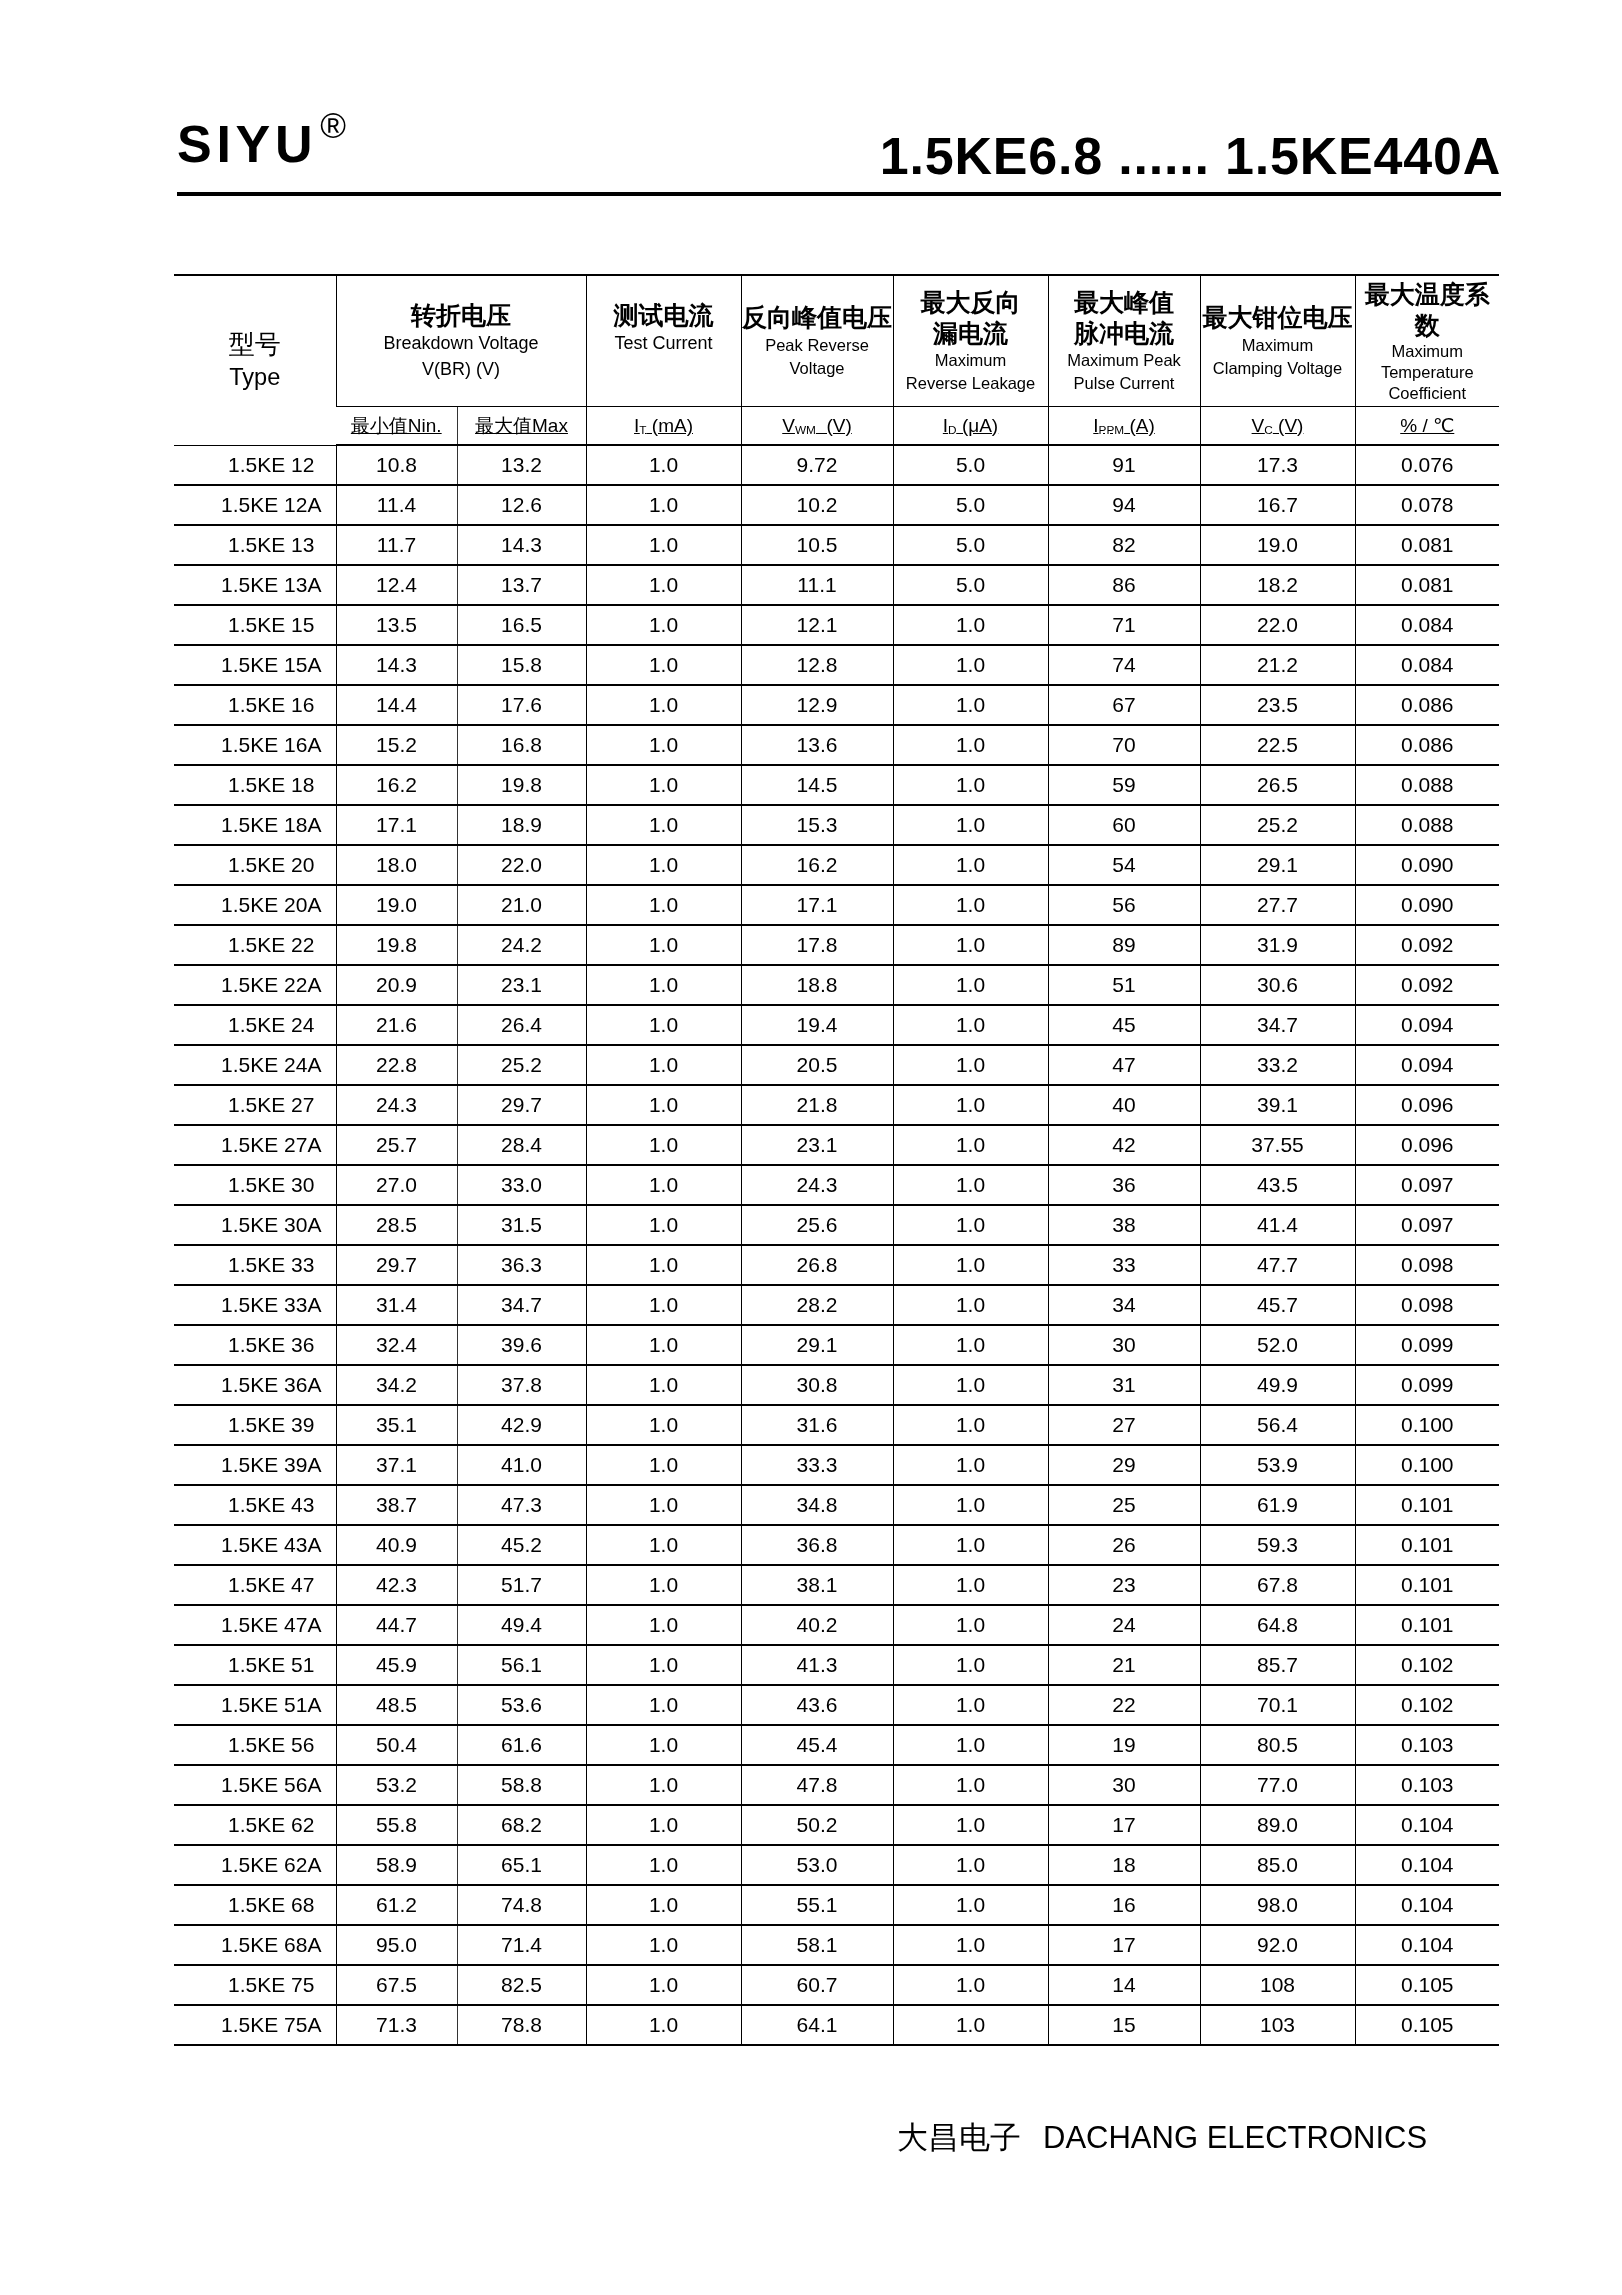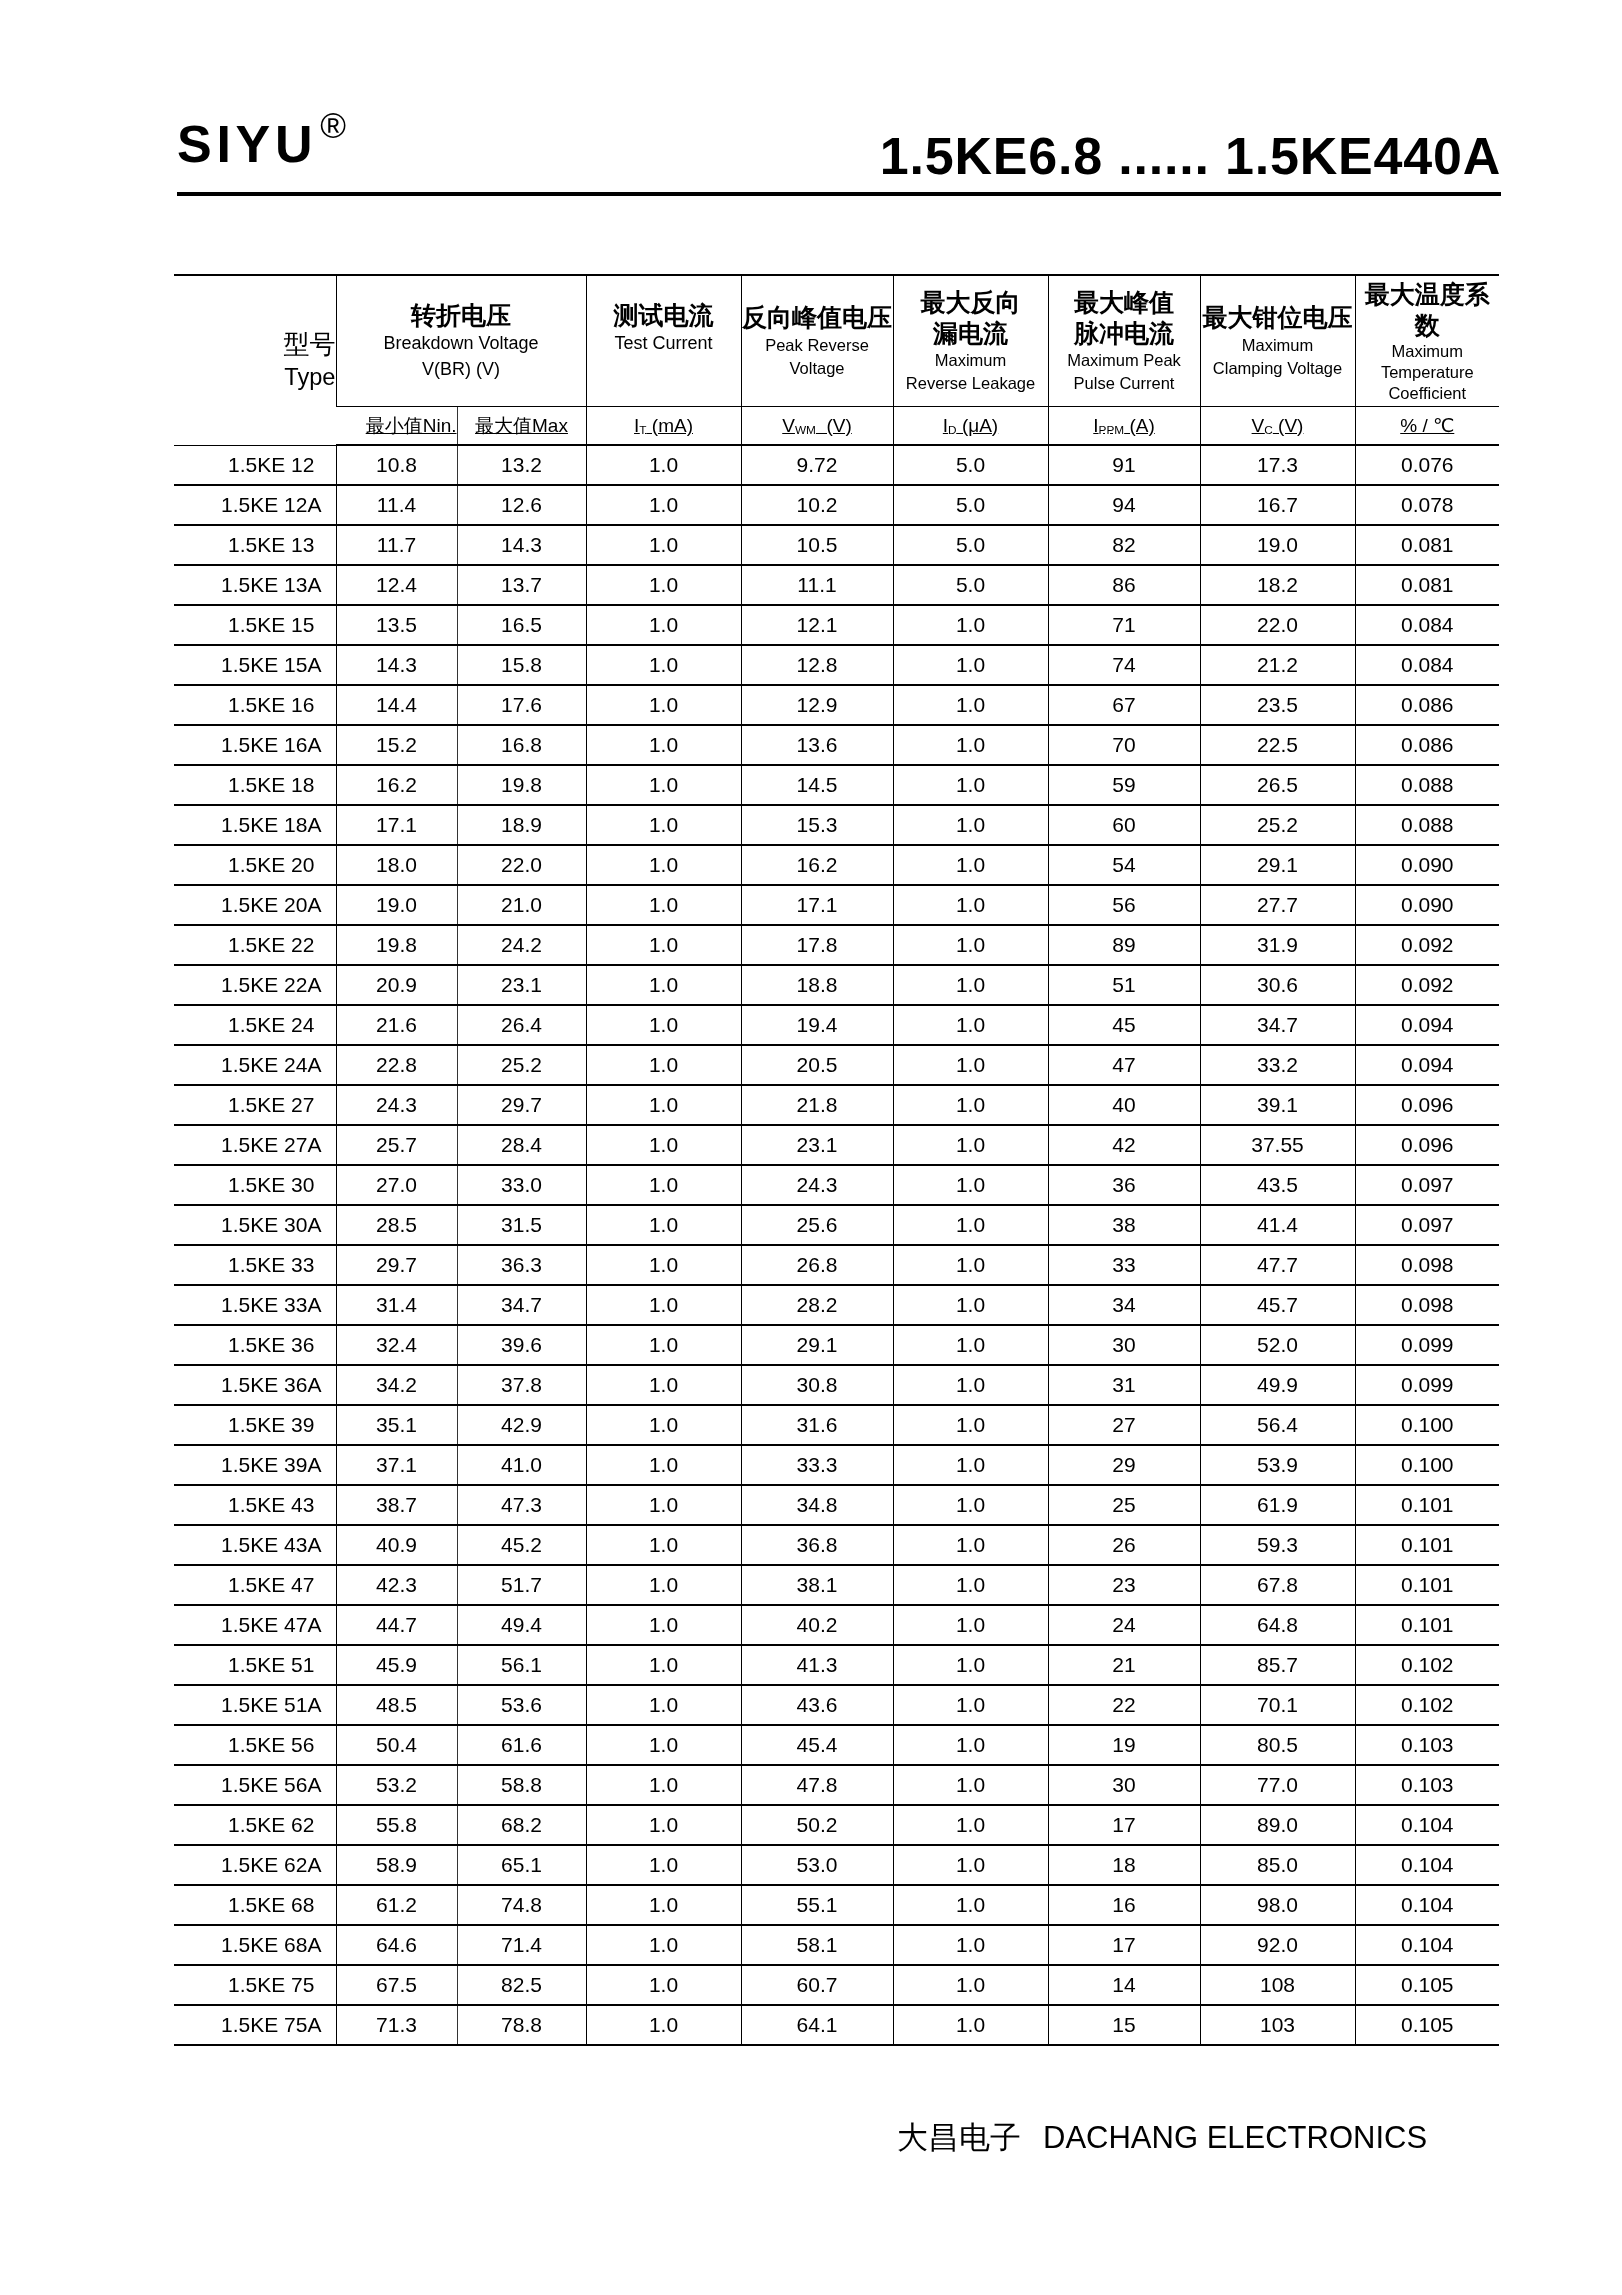--- a/index.html
+++ b/index.html
@@ -11,21 +11,21 @@
   .doc-title { position:absolute; right:122px; top:130px; font-size:52px; font-weight:bold;
                line-height:1; letter-spacing:0.8px; }
   .top-rule { position:absolute; left:177px; top:192px; width:1324px; height:3.9px; background:#000; }
 
   table.spec { position:absolute; left:174px; top:274px; width:1324px; border-collapse:collapse;
                table-layout:fixed; font-family:"Liberation Sans", "DejaVu Sans", sans-serif; }
   table.spec th, table.spec td { text-align:center; vertical-align:middle; padding:0; }
   table.spec thead tr.h1 th { height:130px; border-top:2.4px solid #000; }
   table.spec thead tr.h2 th { height:37px; font-weight:normal; font-size:19px;text-decoration:underline; }
   table.spec thead th { border-left:1.6px solid #000; border-bottom:1.6px solid #000; }
-  table.spec thead th:first-child { border-left:none;text-align:right; }
+  table.spec thead th:first-child { border-left:none; }
   table.spec tr.h2 th { border-bottom:2.4px solid #000; }
   .zh { font-size:25px; font-weight:bold; line-height:1.25; display:block; }
   .en { font-size:18px; font-weight:normal; line-height:1.4; display:block; }
   .en.small { font-size:16.5px; }
   .type-zh { font-size:26px; font-weight:normal; display:block; line-height:1.3; }
   .type-en { font-size:23.6px; font-weight:normal; display:block; line-height:1.3; }
   table.spec tbody td { height:38px; font-size:21px; border-left:1.6px solid #000;
                         border-bottom:2.4px solid #000; }
   table.spec tbody td:first-child { border-left:none; text-align:center; padding-left:33px; }
   table.spec tbody td.thin { border-left:0.8px solid #333; }
@@ -513,21 +513,21 @@
         <td class="thin">74.8</td>
         <td>1.0</td>
         <td>55.1</td>
         <td>1.0</td>
         <td>16</td>
         <td>98.0</td>
         <td>0.104</td>
       </tr>
       <tr>
         <td>1.5KE 68A</td>
-        <td>64.6</td>
+        <td>95.0</td>
         <td class="thin">71.4</td>
         <td>1.0</td>
         <td>58.1</td>
         <td>1.0</td>
         <td>17</td>
         <td>92.0</td>
         <td>0.104</td>
       </tr>
       <tr>
         <td>1.5KE 75</td>

